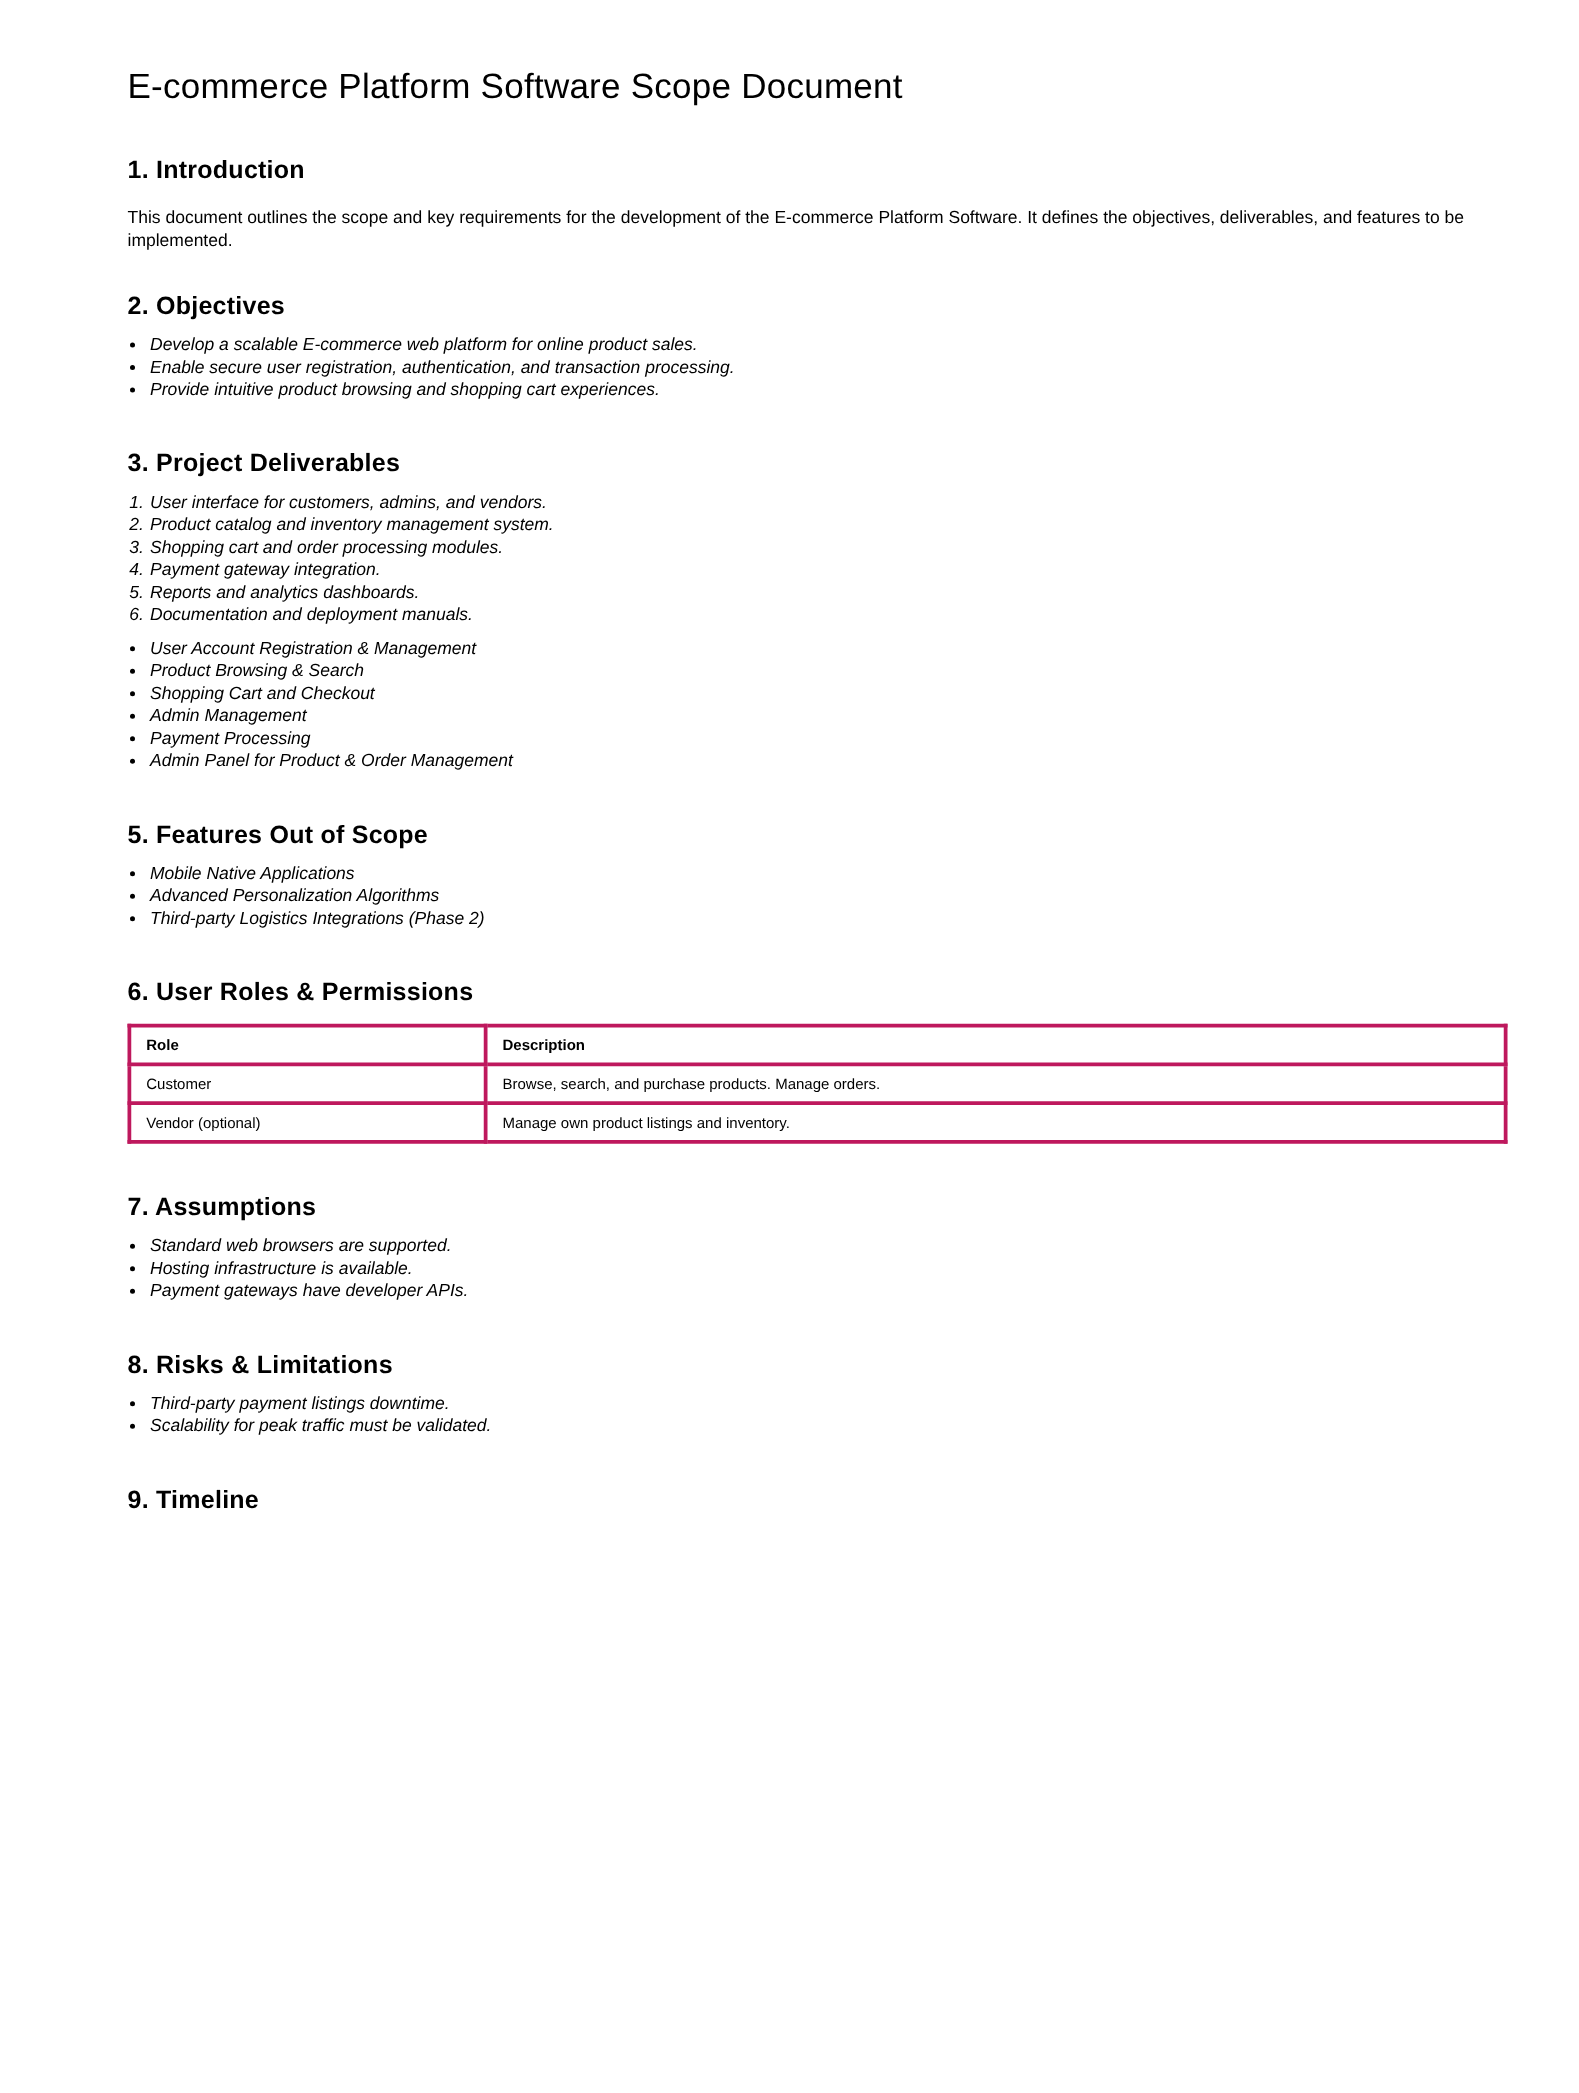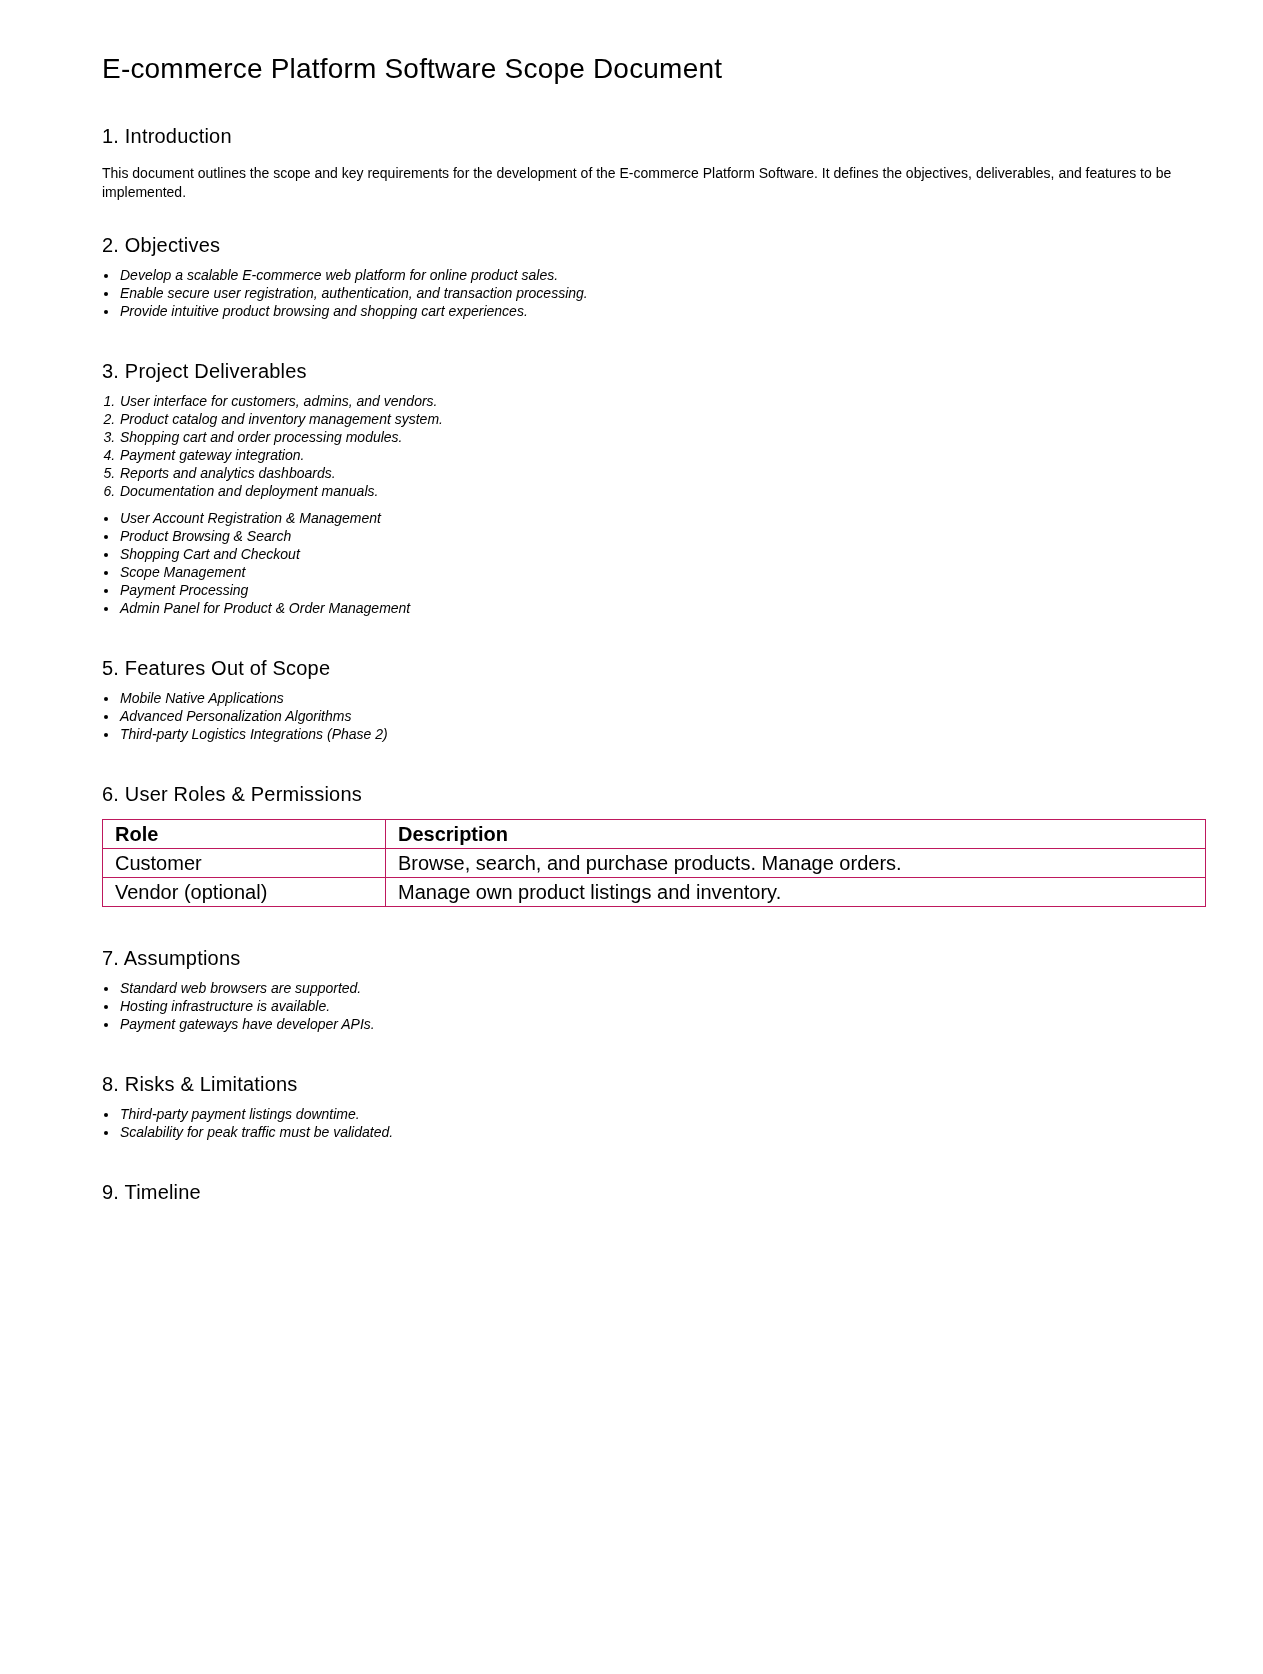--- a/index.html
+++ b/index.html
@@ -25,21 +25,21 @@
   h1.doc-title {
     font-size: 28px;
     line-height: 33px;
     font-weight: 400;
     margin: 0;
     letter-spacing: 0.2px;
   }
   h2.section-heading {
     font-size: 20px;
     line-height: 24px;
-    font-weight: 400;
+    font-weight: 700;
     margin: 39px 0 0 0;
     letter-spacing: 0.2px;
   }
   p.section-paragraph {
     font-size: 14px;
     line-height: 18.5px;
     margin: 16px 0 -7px 0;
   }
   ul.bullet-list, ol.numbered-list {
     font-size: 14px;
@@ -52,22 +52,22 @@
     margin: 0;
     padding-left: 1px;
   }
   table.roles-table {
     border-collapse: collapse;
     width: 100%;
     margin-top: 13px;
     table-layout: fixed;
   }
   table.roles-table th, table.roles-table td {
-    border: 1px solid #be185d;
-    font-size: 20px;
+    border: 3px solid #be185d;
+    font-size: 12px;
     line-height: 18px;
     padding: 5px 12px;
     text-align: left;
     vertical-align: middle;
   }
   table.roles-table th {
     font-weight: 700;
   }
   table.roles-table th.col-role {
     width: 258px;
@@ -93,21 +93,21 @@
         <li>Product catalog and inventory management system.</li>
         <li>Shopping cart and order processing modules.</li>
         <li>Payment gateway integration.</li>
         <li>Reports and analytics dashboards.</li>
         <li>Documentation and deployment manuals.</li>
       </ol>
       <ul class="bullet-list">
         <li>User Account Registration &amp; Management</li>
         <li>Product Browsing &amp; Search</li>
         <li>Shopping Cart and Checkout</li>
-        <li>Scope Management</li>
+        <li>Admin Management</li>
         <li>Payment Processing</li>
         <li>Admin Panel for Product &amp; Order Management</li>
       </ul>
       <h2 class="section-heading">5. Features Out of Scope</h2>
       <ul class="bullet-list">
         <li>Mobile Native Applications</li>
         <li>Advanced Personalization Algorithms</li>
         <li>Third-party Logistics Integrations (Phase 2)</li>
       </ul>
       <h2 class="section-heading">6. User Roles &amp; Permissions</h2>

